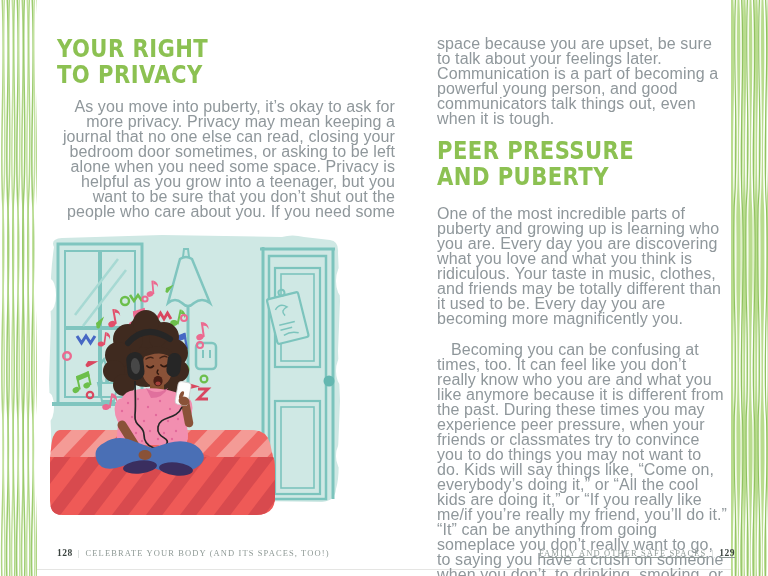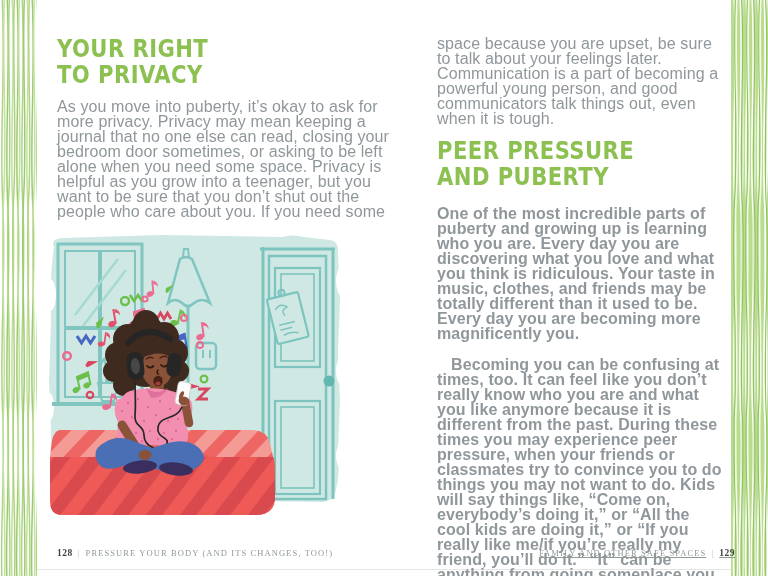--- a/index.html
+++ b/index.html
@@ -10,27 +10,27 @@
   .band-right{left:731px;width:37px;}
   .bottom-rule{position:absolute;left:37px;right:37px;top:569px;height:1px;background:#e5e5e3;}
 
   .heading{margin:0;font-family:"DejaVu Sans",sans-serif;font-weight:800;
            font-size:24px;line-height:26px;color:#8cc152;letter-spacing:.5px;
            transform:scaleX(.88);transform-origin:0 0;white-space:nowrap;}
   .heading span{display:block;}
   .bodytext{margin:0;font-size:16px;line-height:15px;color:#8f979b;letter-spacing:.1px;}
 
   .left-heading{position:absolute;left:57px;top:36px;}
-  .left-body{position:absolute;left:57px;top:99px;width:338px;}
+  .left-body{position:absolute;left:57px;top:99px;width:338px;text-align:right;}
   .illustration{position:absolute;left:42px;top:231px;width:303px;height:303px;}
 
   .right-col{position:absolute;left:437px;top:36px;width:290px;}
   .right-col .cont{margin:0 0 12px 0;}
   .right-col .heading{margin:0 0 16px 0;}
-  .right-col p.para{margin:0 0 4px 0;font-weight:bold;}
+  .right-col p.para{margin:0 0 4px 0;}
   .right-col p.indent{text-indent:14px;margin-top:16px;}
 
   .footer{position:absolute;top:548px;font-family:"Liberation Serif",serif;
           font-size:8.5px;letter-spacing:1.1px;color:#8f9a96;white-space:nowrap;}
   .footer-left{left:57px;}
   .footer-right{right:33px;text-align:right;text-decoration:underline;}
   .footer .pnum{font-weight:700;color:#39423e;font-size:9.5px;letter-spacing:.5px;}
   .footer .sep{color:#b9c2be;padding:0 5px;}
 </style>
 </head>
@@ -307,21 +307,21 @@
         <ellipse cx="98" cy="236" rx="17" ry="6.5" fill="#3a2e5f"></ellipse>
       </g>
     <g transform="rotate(6 134 238)">
         <ellipse cx="134" cy="238" rx="17" ry="6.5" fill="#3a2e5f"></ellipse>
       </g>
     <ellipse cx="103" cy="224" rx="6.5" ry="5" fill="#8a5238"></ellipse>
   </g>
 </svg>
 
 <div class="footer footer-left">
-  <span class="pnum">128</span><span class="sep">|</span><span class="ftext">PRESSURE YOUR BODY (AND ITS CHANGES, TOO!)</span>
+  <span class="pnum">128</span><span class="sep">|</span><span class="ftext">CELEBRATE YOUR BODY (AND ITS SPACES, TOO!)</span>
 </div>
 
 <div class="right-col">
   <p class="bodytext cont">space because you are upset, be sure to talk about your feelings later. Communication is a part of becoming a powerful young person, and good communicators talk things out, even when it is tough.</p>
   <h1 class="heading">
     <span>PEER PRESSURE</span>
     <span>AND PUBERTY</span>
   </h1>
   <p class="bodytext para">One of the most incredible parts of puberty and growing up is learning who you are. Every day you are discovering what you love and what you think is ridiculous. Your taste in music, clothes, and friends may be totally different than it used to be. Every day you are becoming more magnificently you.</p>
   <p class="bodytext para indent">Becoming you can be confusing at times, too. It can feel like you don’t really know who you are and what you like anymore because it is different from the past. During these times you may experience peer pressure, when your friends or classmates try to convince you to do things you may not want to do. Kids will say things like, “Come on, everybody’s doing it,” or “All the cool kids are doing it,” or “If you really like me/if you’re really my friend, you’ll do it.” “It” can be anything from going someplace you don’t really want to go, to saying you have a crush on someone when you don’t, to drinking, smoking, or doing drugs.</p>

